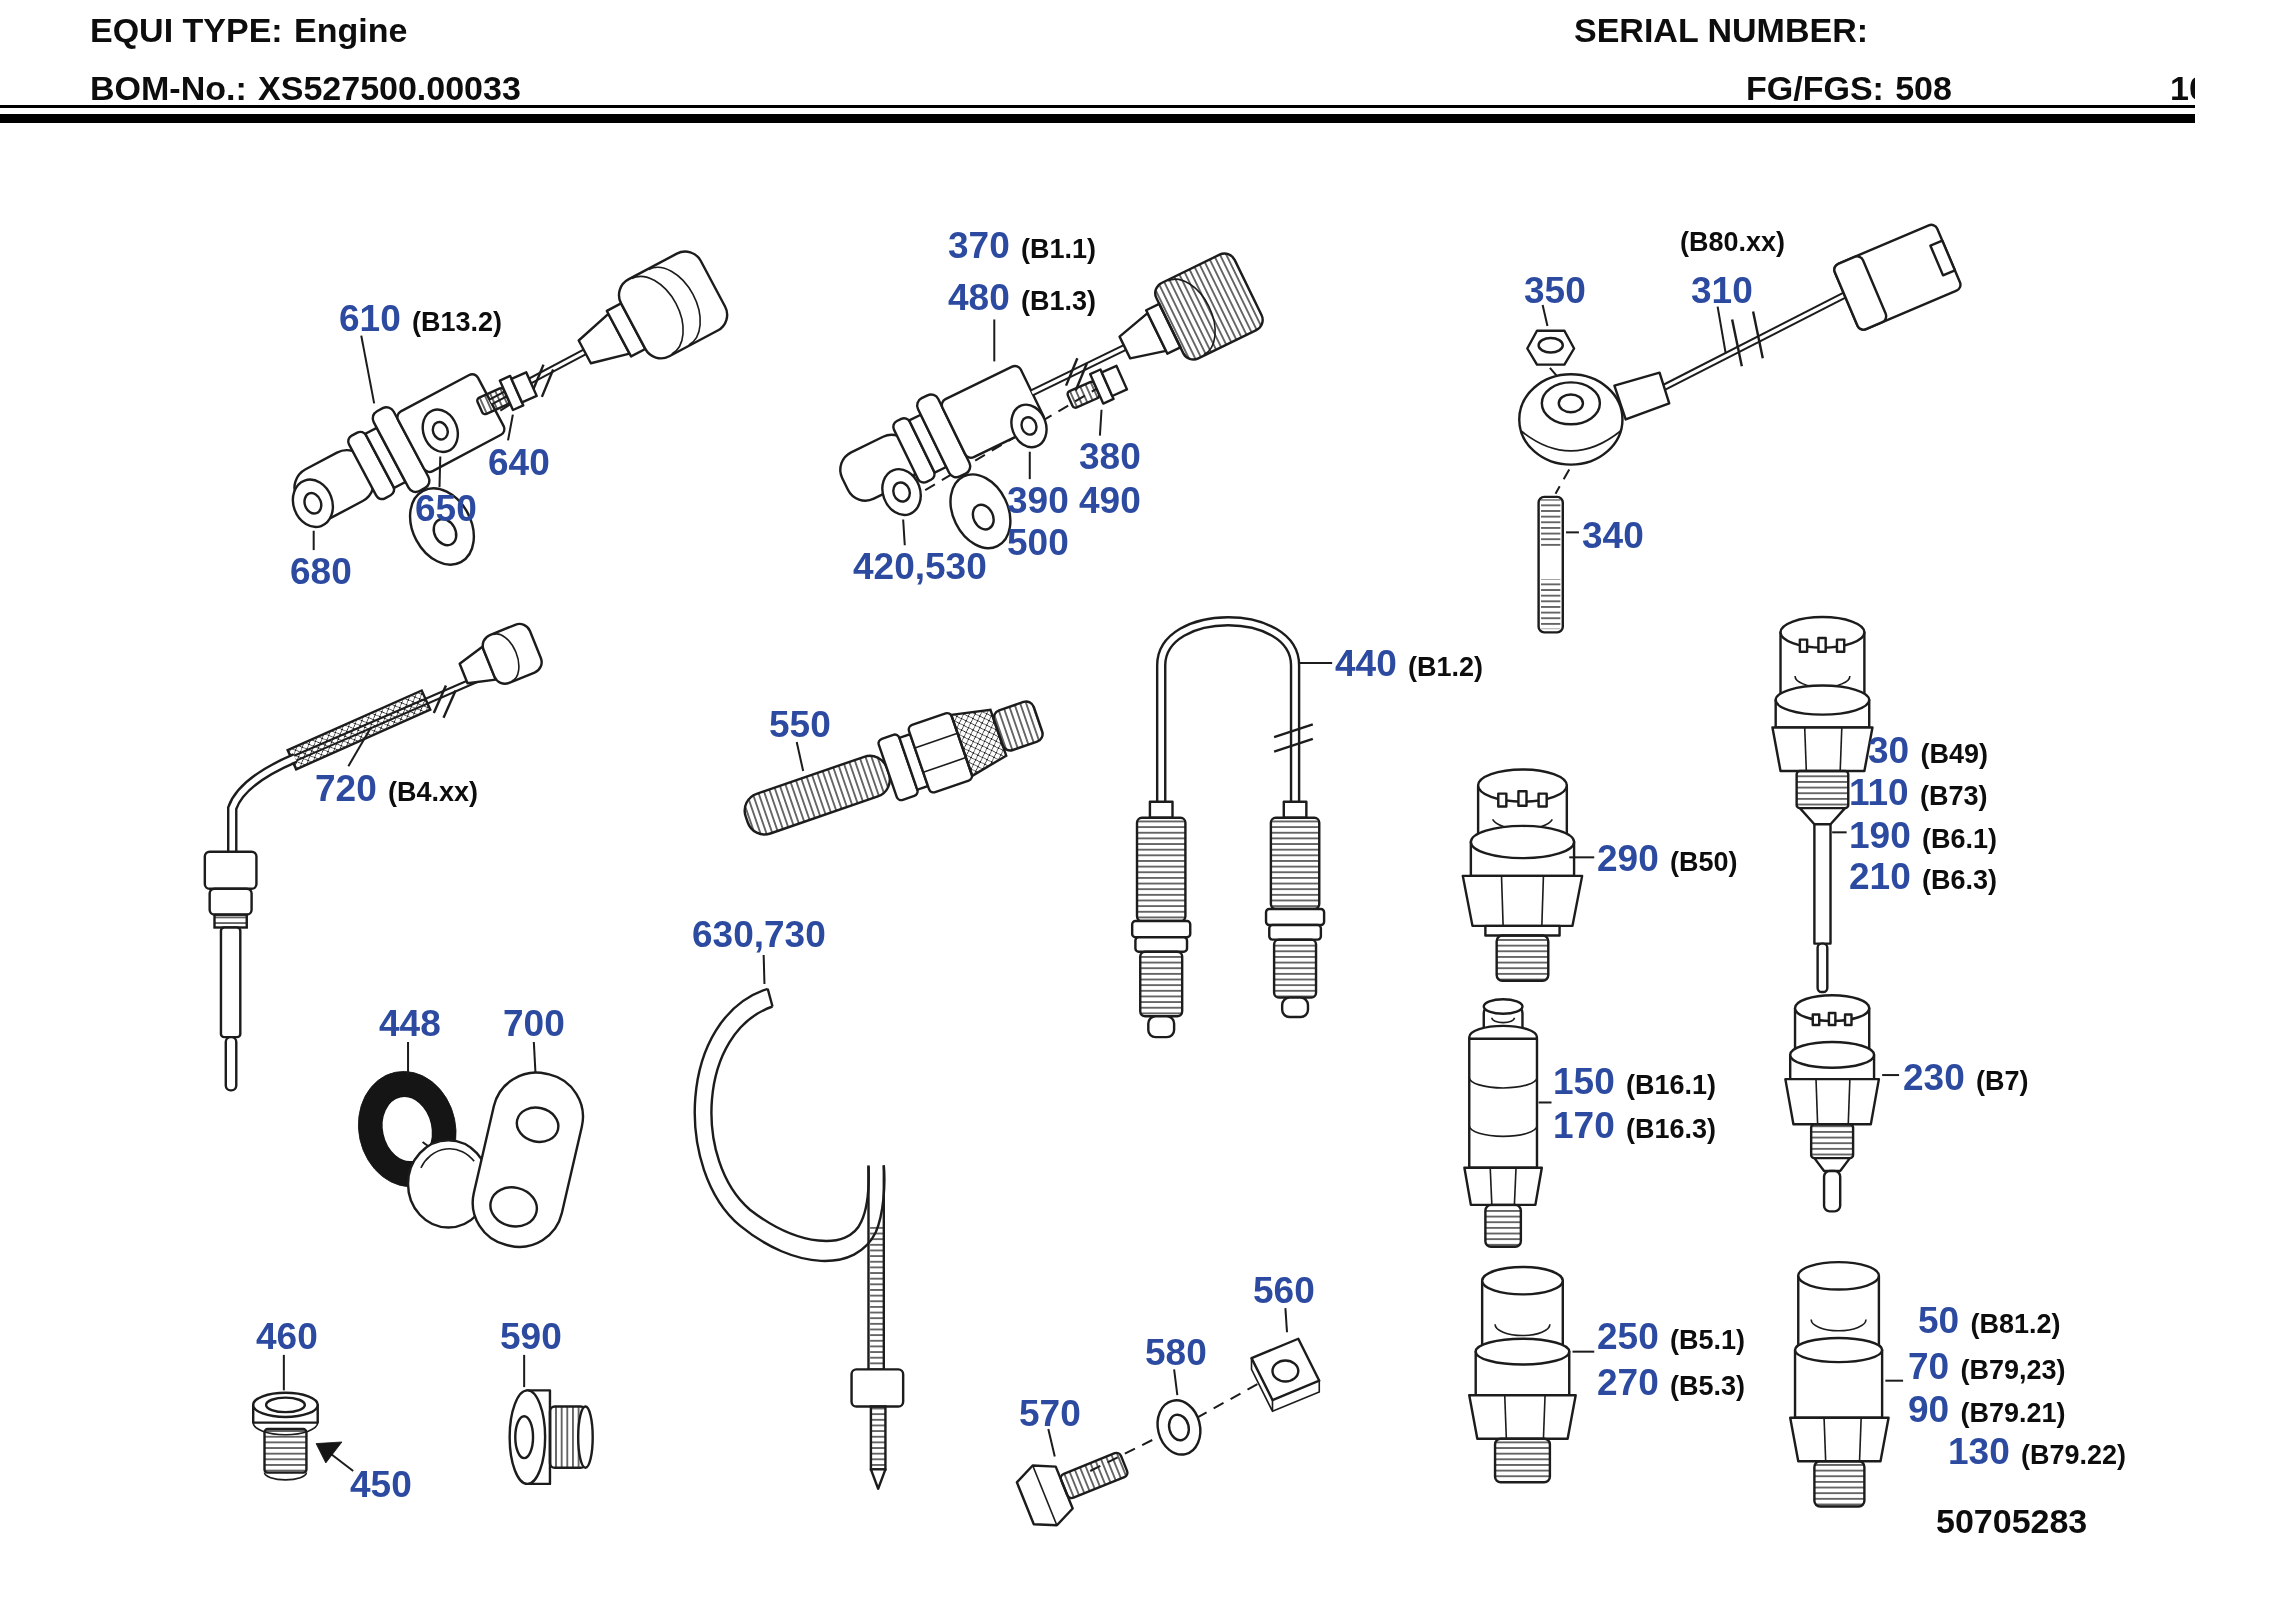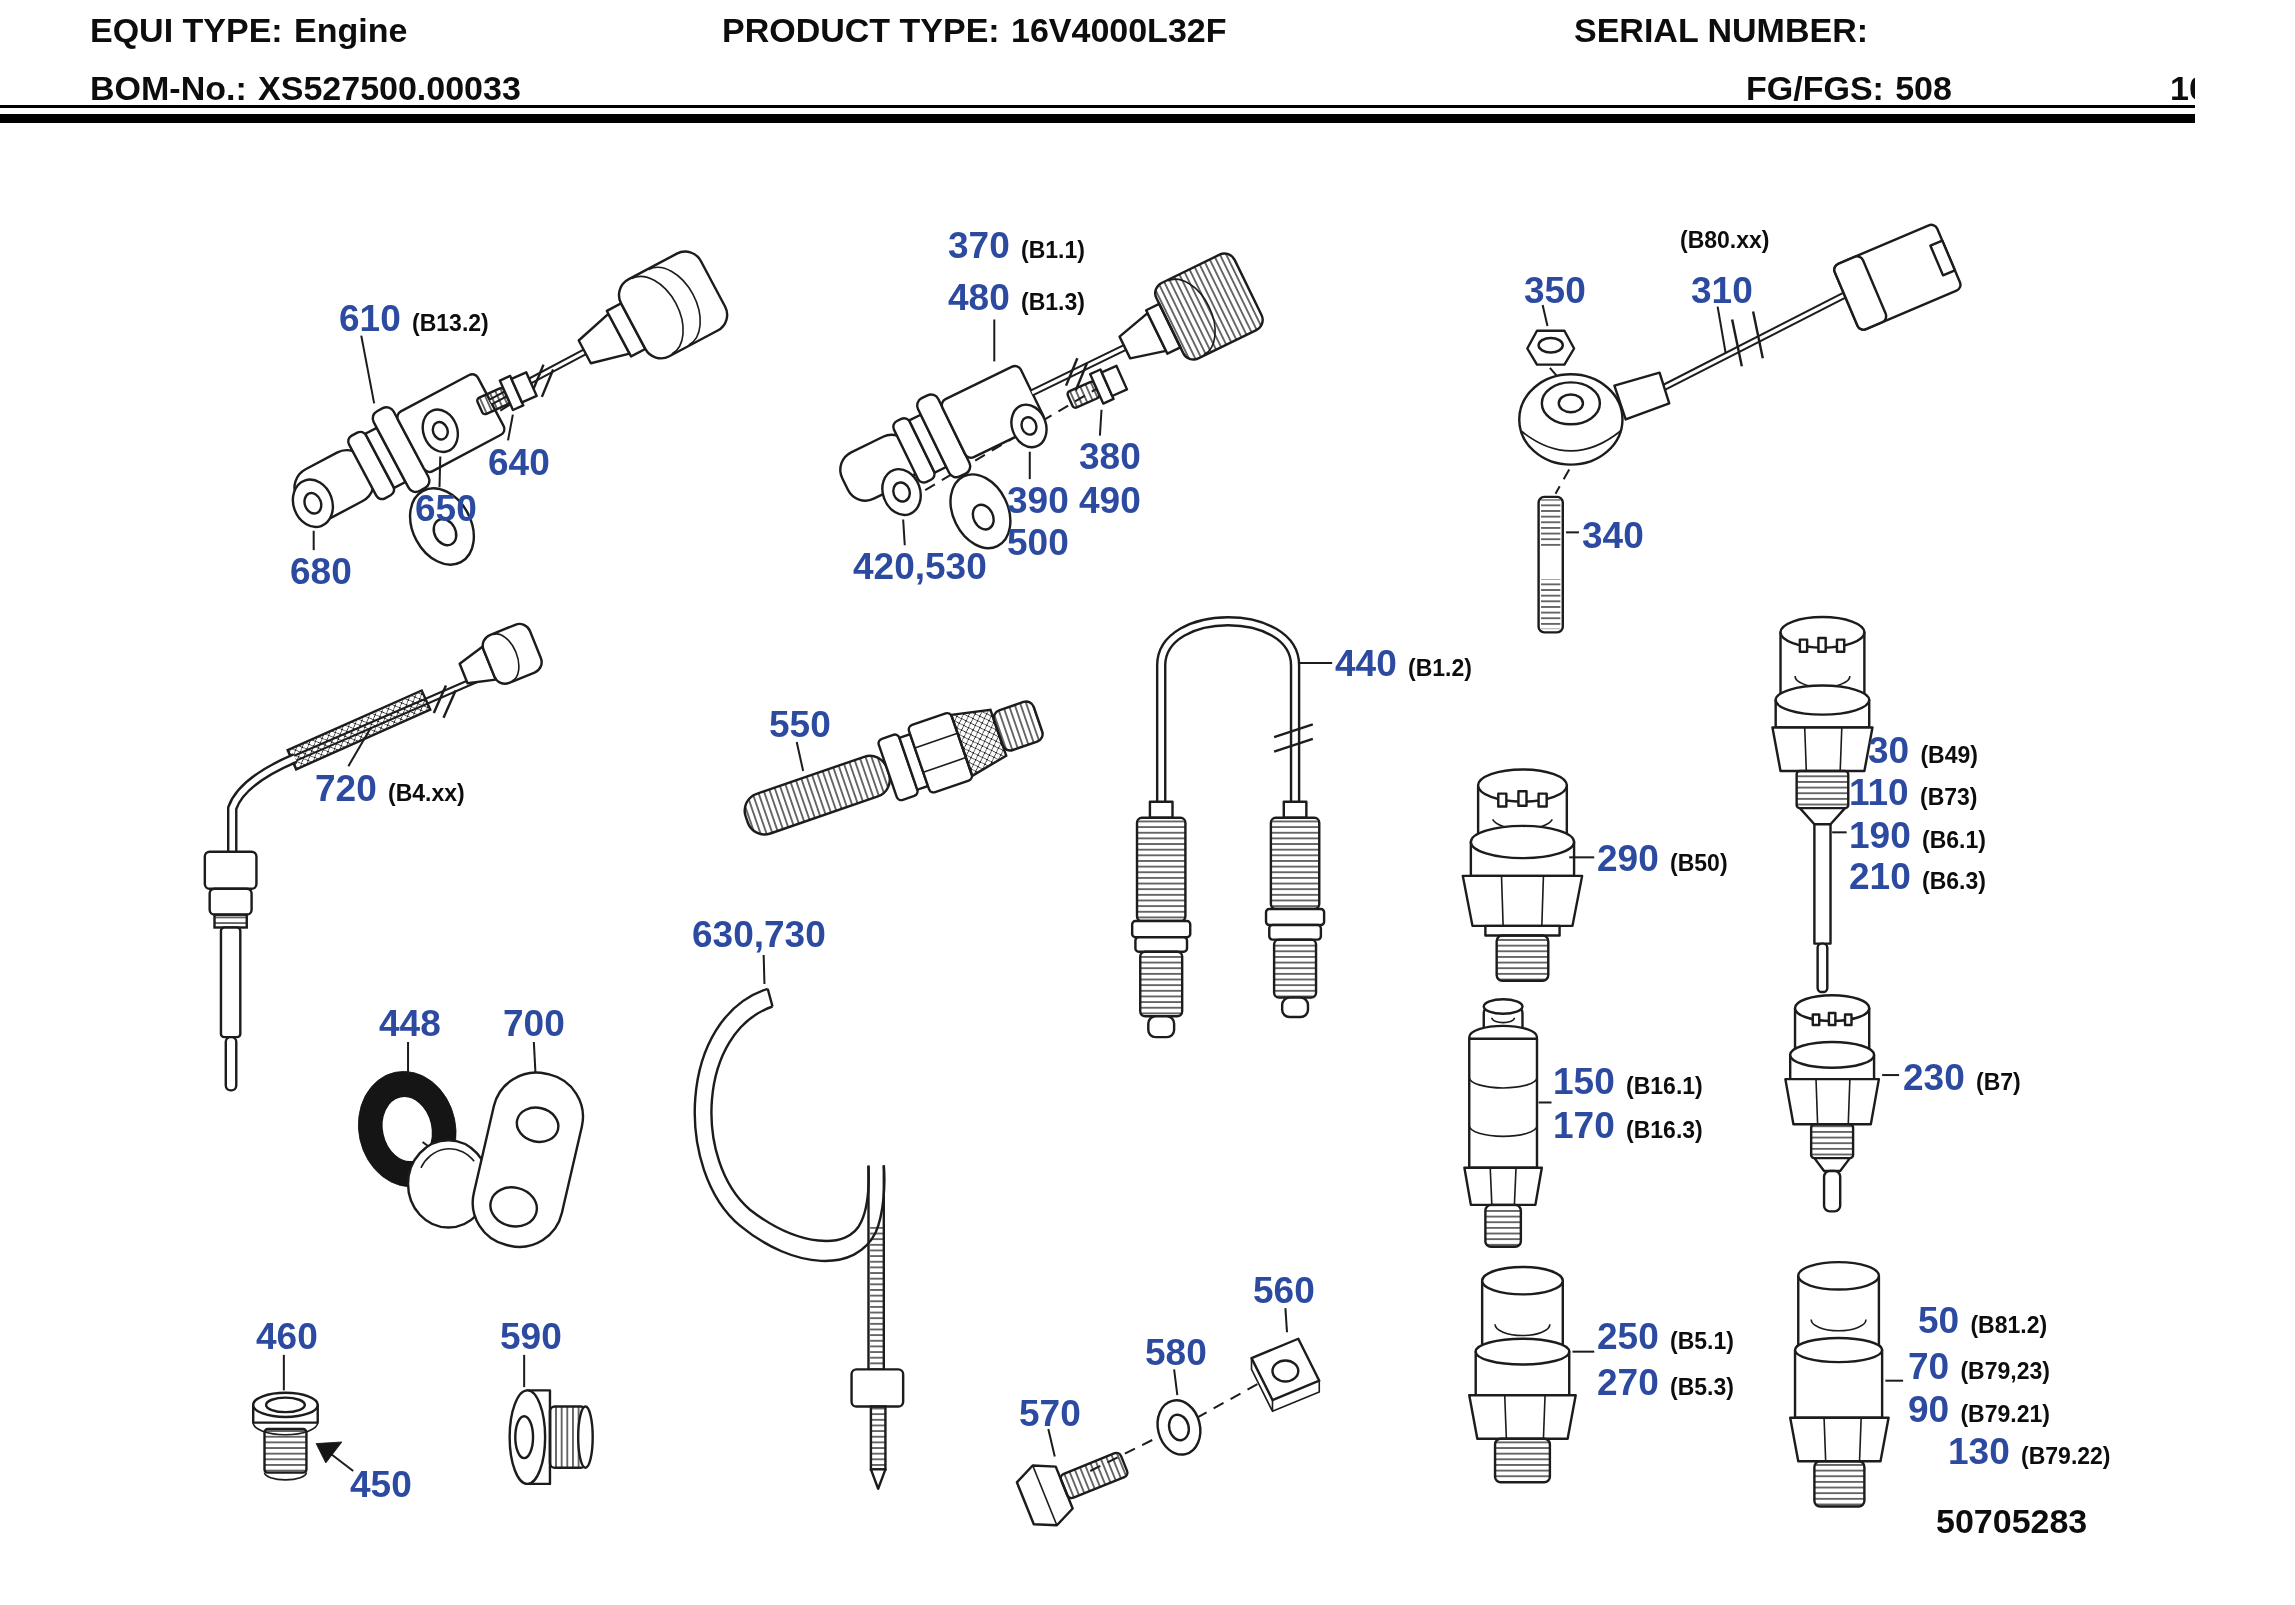--- a/index.html
+++ b/index.html
@@ -7,21 +7,21 @@
         font-family:"Liberation Sans", sans-serif;}
   .hdr{position:absolute;font-size:34px;font-weight:bold;color:#0d0d0d;white-space:nowrap;
        letter-spacing:0px;line-height:1;}
   .hdr .val{margin-left:11.3px;}
   .rule-thin{position:absolute;left:0;top:105px;width:2295px;height:3.2px;background:#000;}
   .rule-thick{position:absolute;left:0;top:114px;width:2295px;height:9px;background:#000;}
   svg.diagram{position:absolute;left:0;top:0;}
   .labels{position:absolute;left:0;top:0;width:100%;height:100%;}
   .part-label{position:absolute;white-space:nowrap;line-height:1;}
   .num{color:var(--blue,#2b4aa0);font-weight:bold;font-size:37px;font-family:"Liberation Sans",sans-serif;}
-  .ref{color:#0d0d0d;font-weight:bold;font-size:23px;margin-left:11.3px;font-family:"Liberation Sans",sans-serif;}
+  .ref{color:#0d0d0d;font-weight:bold;font-size:27px;margin-left:11.3px;font-family:"Liberation Sans",sans-serif;}
   .ref.solo{margin-left:0;}
   .docnum{position:absolute;font-size:34px;font-weight:bold;color:#0d0d0d;}
   
   .fw{fill:#fff;stroke:#1c1c1c;stroke-width:3px;stroke-linejoin:round;}
   .ln{fill:none;stroke:#1c1c1c;stroke-width:3px;stroke-linejoin:round;}
   .thin{fill:none;stroke:#1c1c1c;stroke-width:2px;}
   .cab{fill:none;stroke:#1c1c1c;stroke-width:9px;}
   .cabw{fill:none;stroke:#fff;stroke-width:4px;}
   .tube{fill:none;stroke:#1c1c1c;stroke-width:13px;}
   .tubew{fill:none;stroke:#fff;stroke-width:7px;}
@@ -29,21 +29,20 @@
   .dash{fill:none;stroke:#1c1c1c;stroke-width:2.5px;stroke-dasharray:14 10;}
   .pat{stroke:#1c1c1c;stroke-width:3px;}
   .blk{fill:#151515;stroke:#151515;}
 </style>
 </head>
 <body>
 
 <div class="page">
 
   <div class="hdr" style="left:90px;top:13px"><span>EQUI TYPE:</span><span class="val">Engine</span></div>
-  <div class="hdr" style="left:722px;top:13px"><span>PRODUCT TYPE:</span><span class="val">16V4000L32F</span></div>
   <div class="hdr" style="left:1574px;top:13px"><span>SERIAL NUMBER:</span></div>
   <div class="hdr" style="left:90px;top:71px"><span>BOM-No.:</span><span class="val">XS527500.00033</span></div>
   <div class="hdr" style="left:1746px;top:71px"><span>FG/FGS:</span><span class="val">508</span></div>
   <div class="hdr" style="left:2170px;top:71px"><span>10</span></div>
   <div class="rule-thin"></div>
   <div class="rule-thick"></div>
 
   <svg class="diagram" width="2295" height="1605" viewBox="0 0 2846 1990">
     <defs>
       <pattern id="thh" width="8" height="7" patternUnits="userSpaceOnUse">

